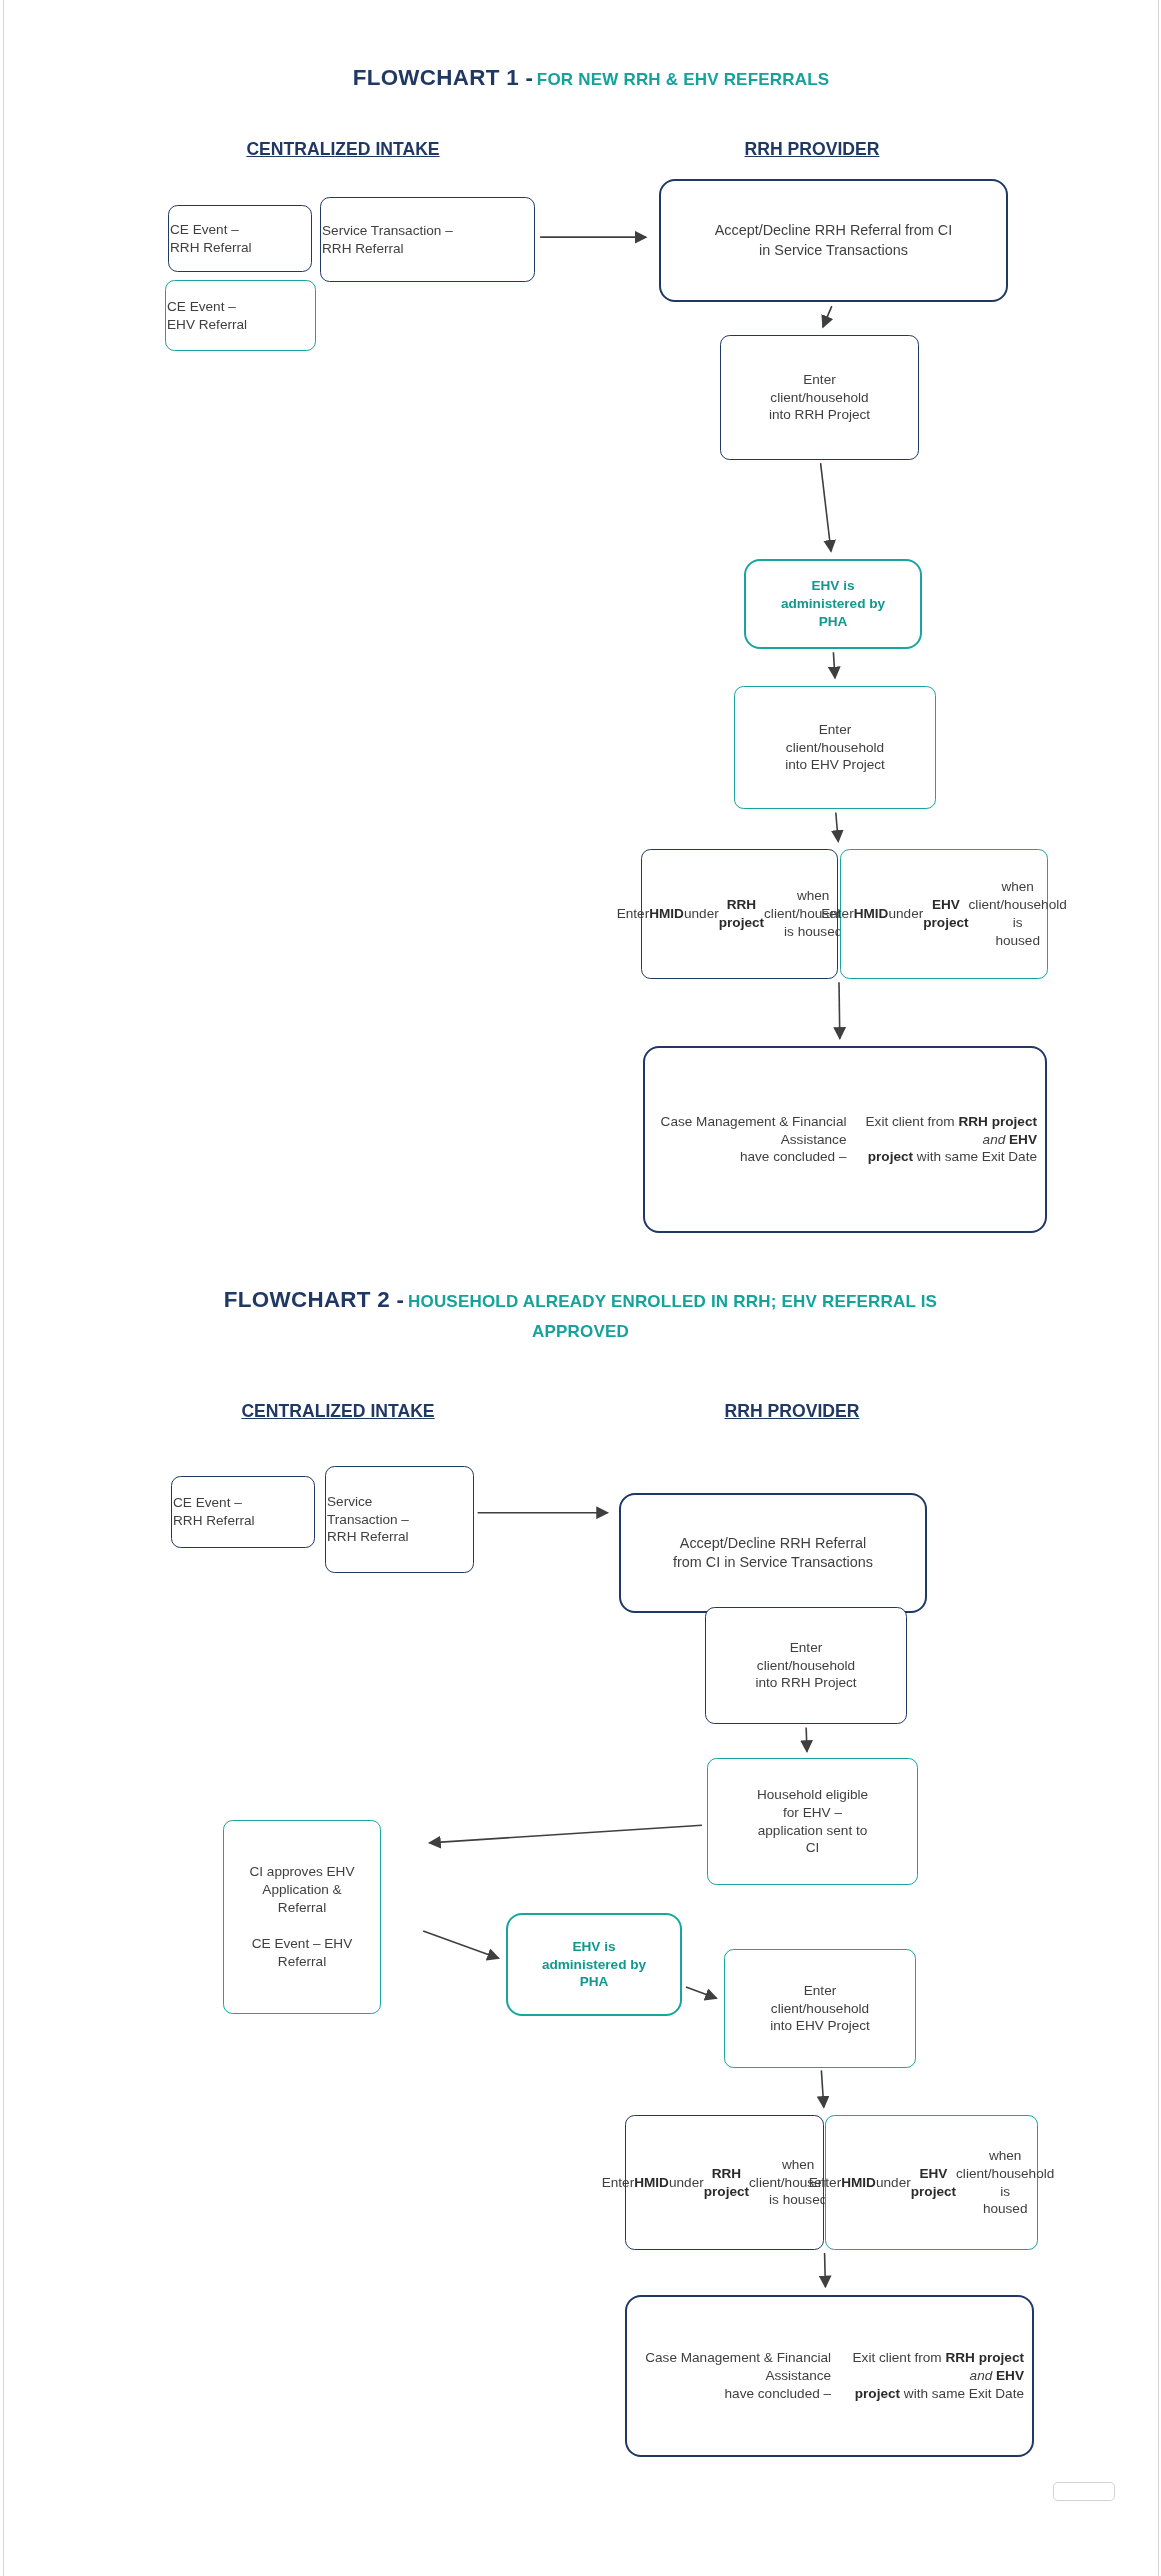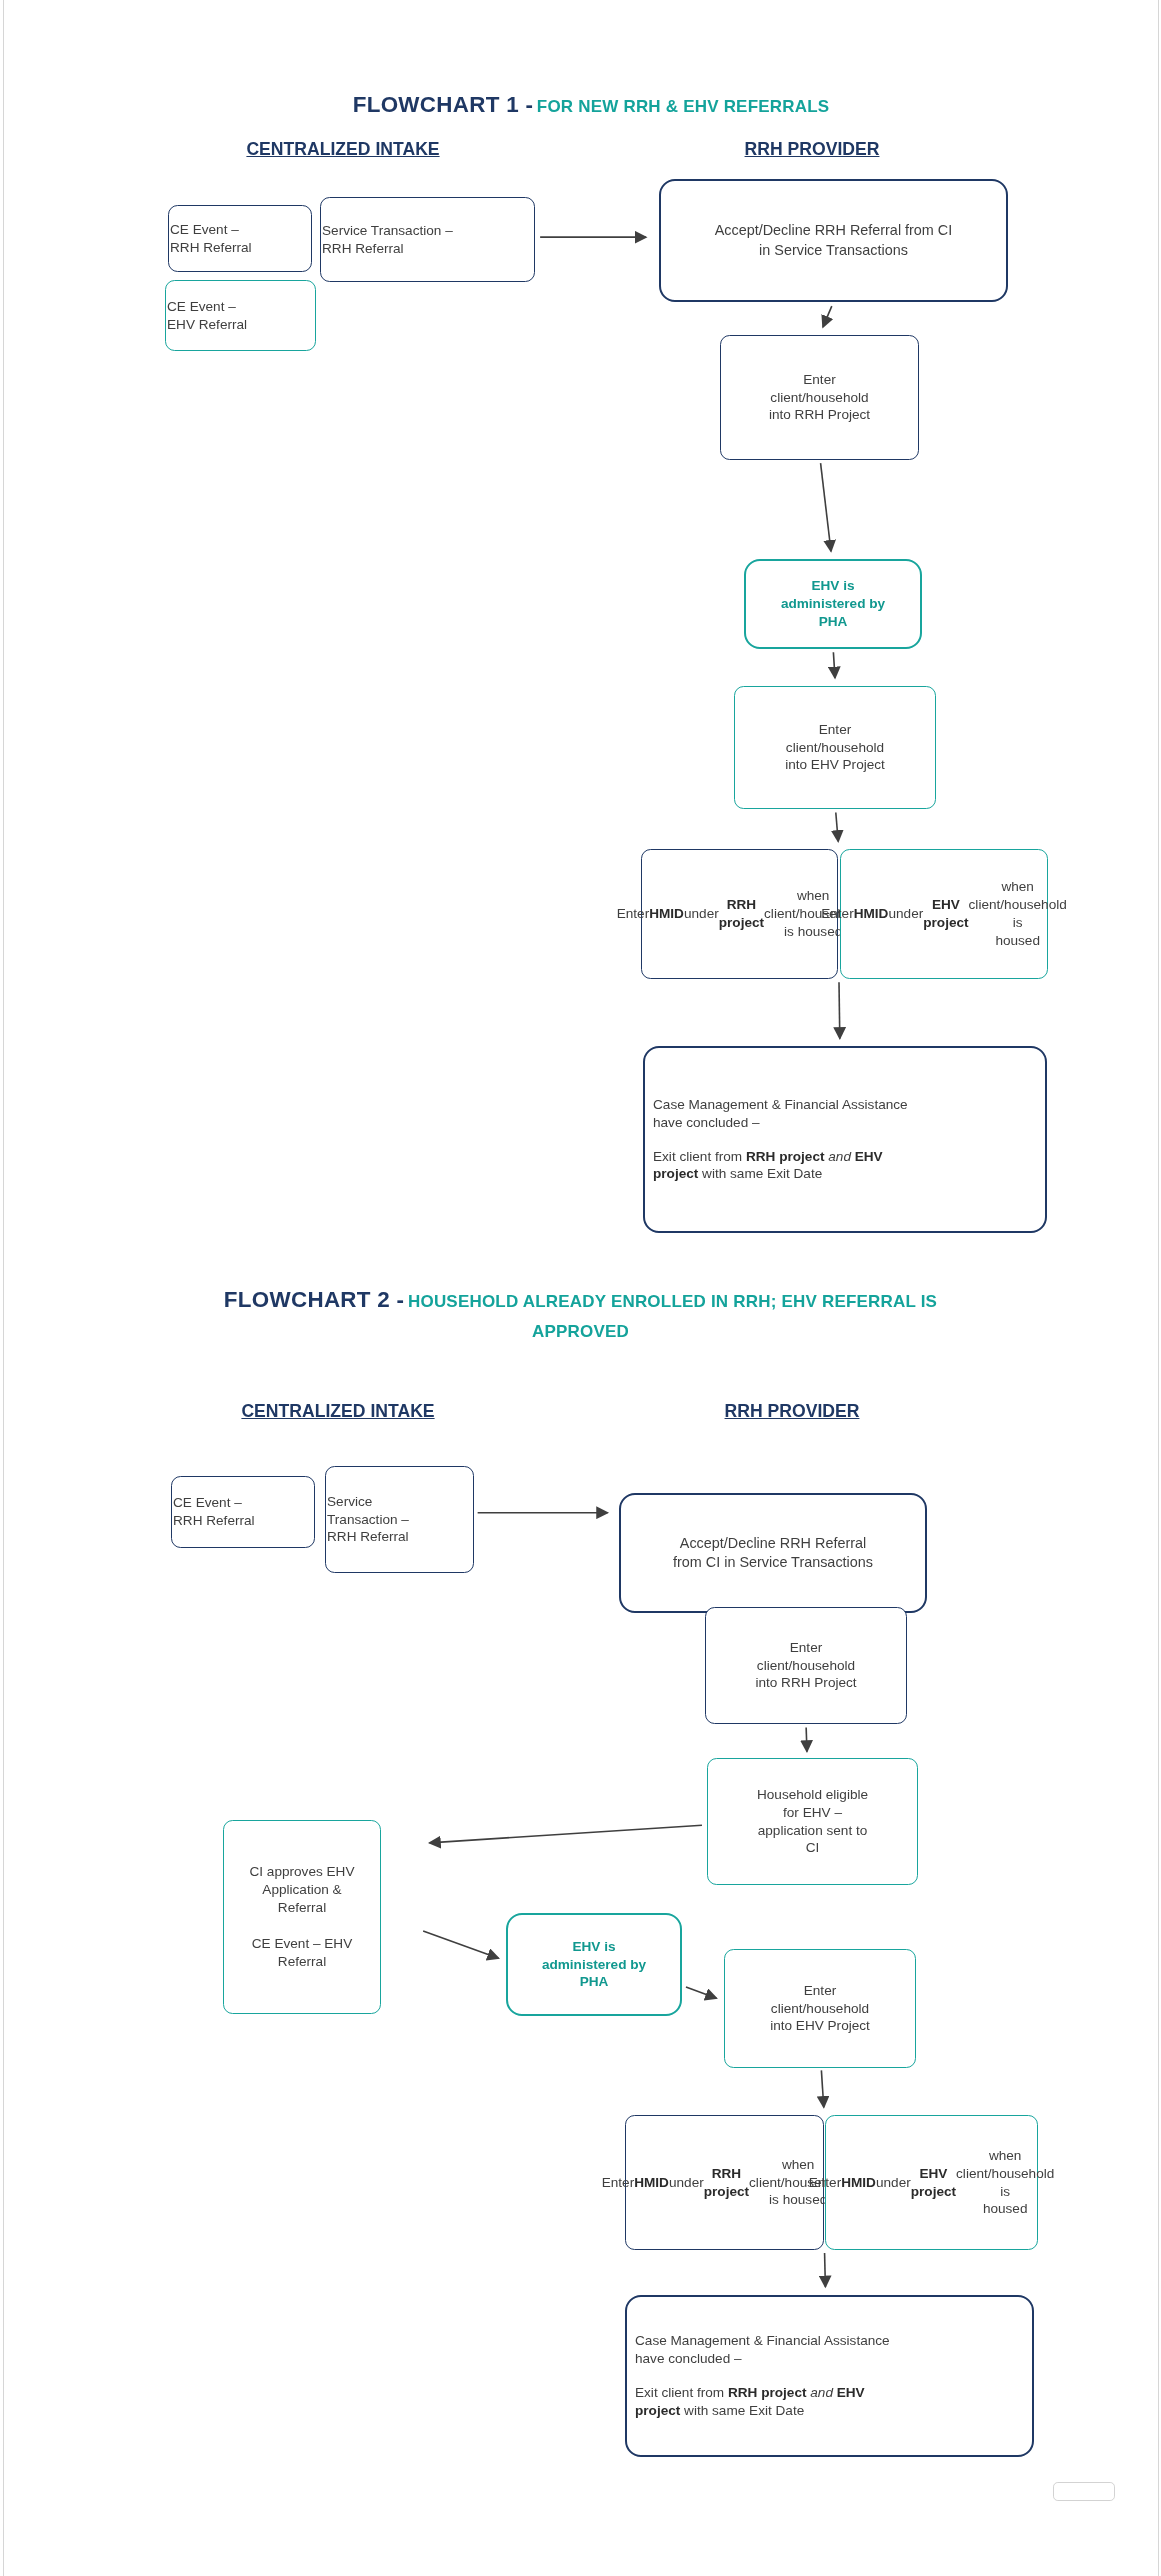--- a/index.html
+++ b/index.html
@@ -19,21 +19,21 @@
 
   .box { position:absolute; display:flex; align-items:center; justify-content:center;
          text-align:center; white-space:pre-line; font-size:13.6px; line-height:1.32;
          color:#3f3f3f; background:#fff; padding:6.4px 8px;border-radius:16px; }
   .rounded { border-radius:9.6px; }
   .navy { border:1.6px solid #1f3864; }
   .teal { border:1.6px solid #18a59d; }
   .bw3  { border-width:2.4px; }
   .leftalign { justify-content:flex-start; text-align:left; padding-left:1px; }
   .tealtext { color:#11988f; font-weight:bold; }
-  .case-inner { display:flex; flex-direction:column; gap:16px; width:100%; text-align:left; }
+  .case-inner { display:flex; flex-direction:row; gap:16px; width:100%; text-align:right; }
   .seg-b { font-weight:700; color:#2b2b2b; }
   .seg-i { font-style:italic; }
   .artifact { position:absolute; border:1.6px solid #c4c4c4; border-radius:4.8px; opacity:.75; }
 </style>
 </head>
 <body>
 
 <div class="page">
   <div class="edge left"></div>
   <div class="edge right"></div>
@@ -57,21 +57,21 @@
       <line x1="1006" y1="2156" x2="1007" y2="2186" marker-end="url(#ah)"></line>
       <line x1="876" y1="2278" x2="536" y2="2300" marker-end="url(#ah)"></line>
       <line x1="528" y1="2410" x2="622" y2="2444" marker-end="url(#ah)"></line>
       <line x1="856" y1="2480" x2="894" y2="2494" marker-end="url(#ah)"></line>
       <line x1="1025" y1="2584" x2="1028" y2="2630" marker-end="url(#ah)"></line>
       <line x1="1029" y1="2812" x2="1030" y2="2854" marker-end="url(#ah)"></line>
     </g>
   </svg>
 
   <section>
-    <div class="title full" style="top:87px;padding-left:20px;">
+    <div class="title full" style="top:60px;padding-left:20px;">
       <span class="tmain">FLOWCHART 1 -</span>
       <span class="taccent">FOR NEW RRH &amp; EHV REFERRALS</span>
     </div>
 
     <div class="colhead" style="left:343px; top:139px;">CENTRALIZED INTAKE</div>
     <div class="colhead" style="left:812px; top:139px;">RRH PROVIDER</div>
 
     <div class="box navy rounded leftalign" style="left:168px; top:205px; width:144px; height:67px;">CE Event –
 RRH Referral</div>
 

